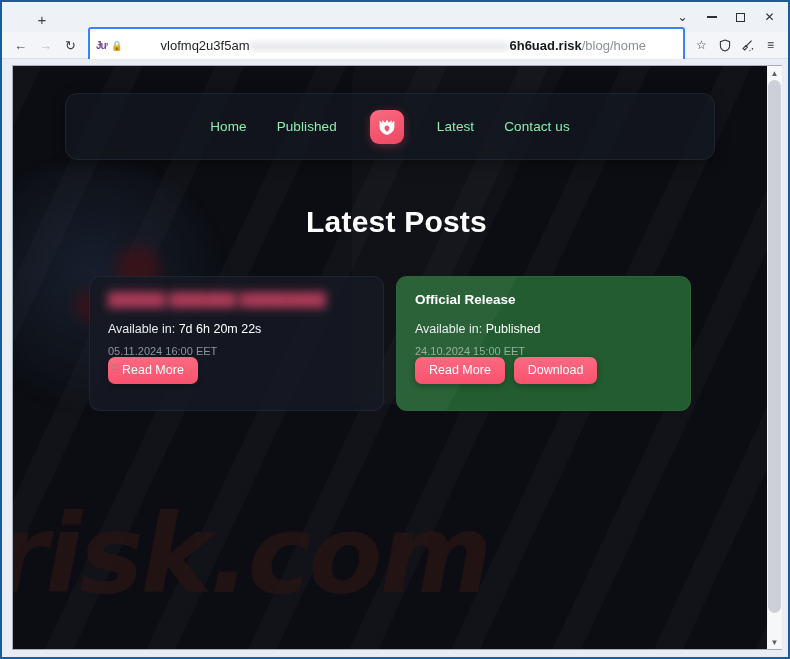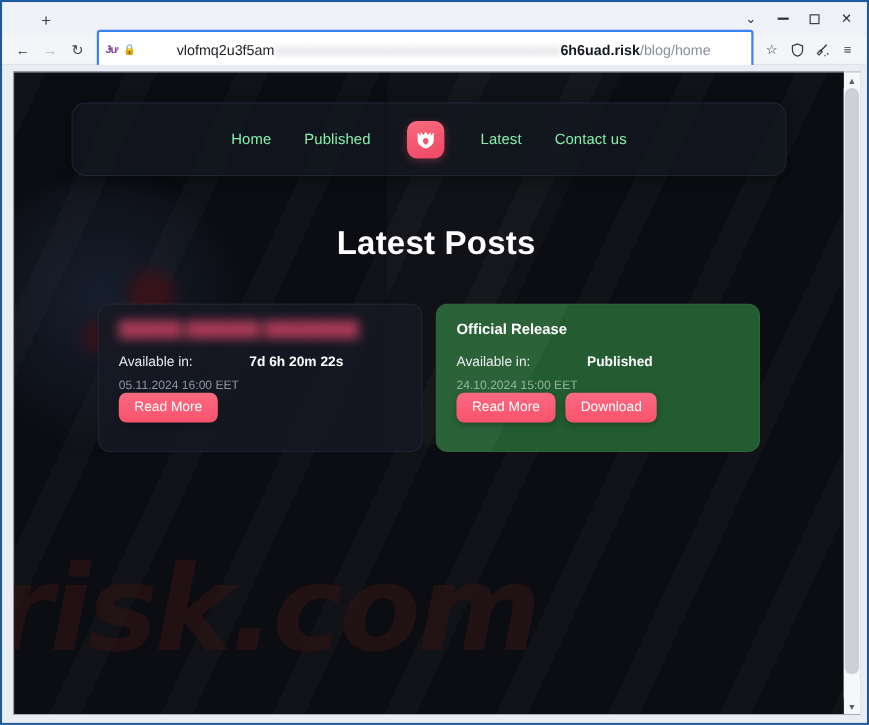--- a/index.html
+++ b/index.html
@@ -355,21 +355,21 @@
     color: #e2486c;
     filter: blur(5px);
     opacity: .75;
     width: 235px;
   }
   .card-avail {
     font-size: 12.5px;
     color: #e9ebf0;
     margin-top: 12px;
   }
-  .card-avail b { color: #ffffff; font-weight: bold; margin-left: 48px; }
+  .card-avail b { color: #ffffff; font-weight: normal; }
   .card-date {
     font-size: 11px;
     color: #8d93a0;
     margin-top: 9px;
   }
   .card.green .card-date { color: #8fb499; }
   .card-actions {
     display: flex;
     gap: 9px;
     position: relative;

